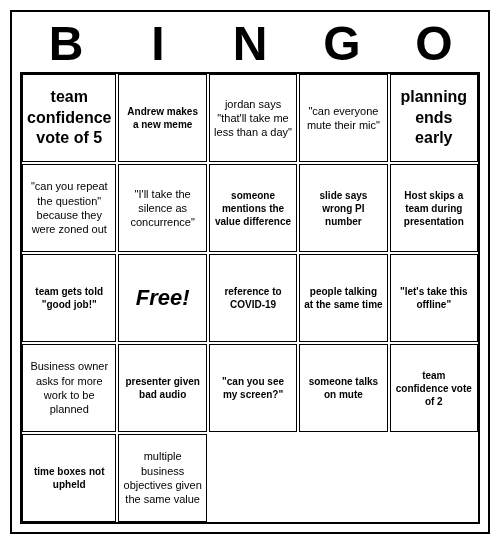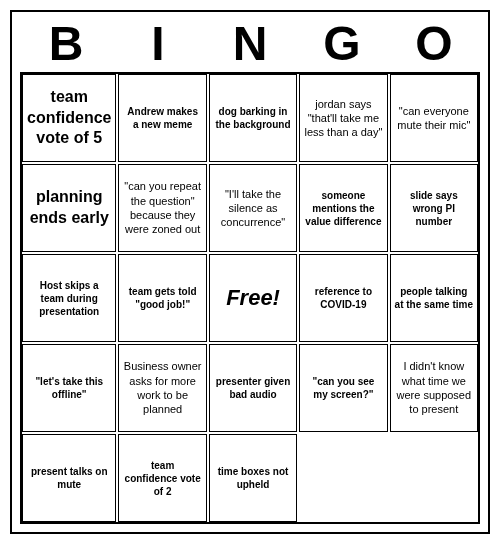--- a/index.html
+++ b/index.html
@@ -81,23 +81,20 @@
       <div class="bingo-header-letter">O</div>
     </div>
   <div id="bingo-grid-wrapper">
   <div class="bingo-grid">
         <div class="bingo-cell large-text">
           <span class="cell-text">team confidence vote of 5</span>
         </div>
         <div class="bingo-cell medium-text">
           <span class="cell-text">Andrew makes a new meme</span>
         </div>
-        <div class="bingo-cell medium-text">
-          <span class="cell-text">dog barking in the background</span>
-        </div>
         <div class="bingo-cell">
           <span class="cell-text">jordan says "that'll take me less than a day"</span>
         </div>
         <div class="bingo-cell">
           <span class="cell-text">"can everyone mute their mic"</span>
         </div>
         <div class="bingo-cell large-text">
           <span class="cell-text">planning ends early</span>
         </div>
         <div class="bingo-cell">
@@ -132,27 +129,27 @@
         </div>
         <div class="bingo-cell">
           <span class="cell-text">Business owner asks for more work to be planned</span>
         </div>
         <div class="bingo-cell medium-text">
           <span class="cell-text">presenter given bad audio</span>
         </div>
         <div class="bingo-cell medium-text">
           <span class="cell-text">"can you see my screen?"</span>
         </div>
-        <div class="bingo-cell">
-          <span class="cell-text">I didn't know what time we were supposed to present</span>
-        </div>
         <div class="bingo-cell medium-text">
-          <span class="cell-text">present talks on mute</span>
+          <span class="cell-text">someone talks on mute</span>
         </div>
         <div class="bingo-cell medium-text">
           <span class="cell-text">team confidence vote of 2</span>
         </div>
         <div class="bingo-cell medium-text">
           <span class="cell-text">time boxes not upheld</span>
         </div>
+        <div class="bingo-cell">
+          <span class="cell-text">multiple business objectives given the same value</span>
+        </div>
       </div>
     </div>
 </div>
 
 </body></html>

